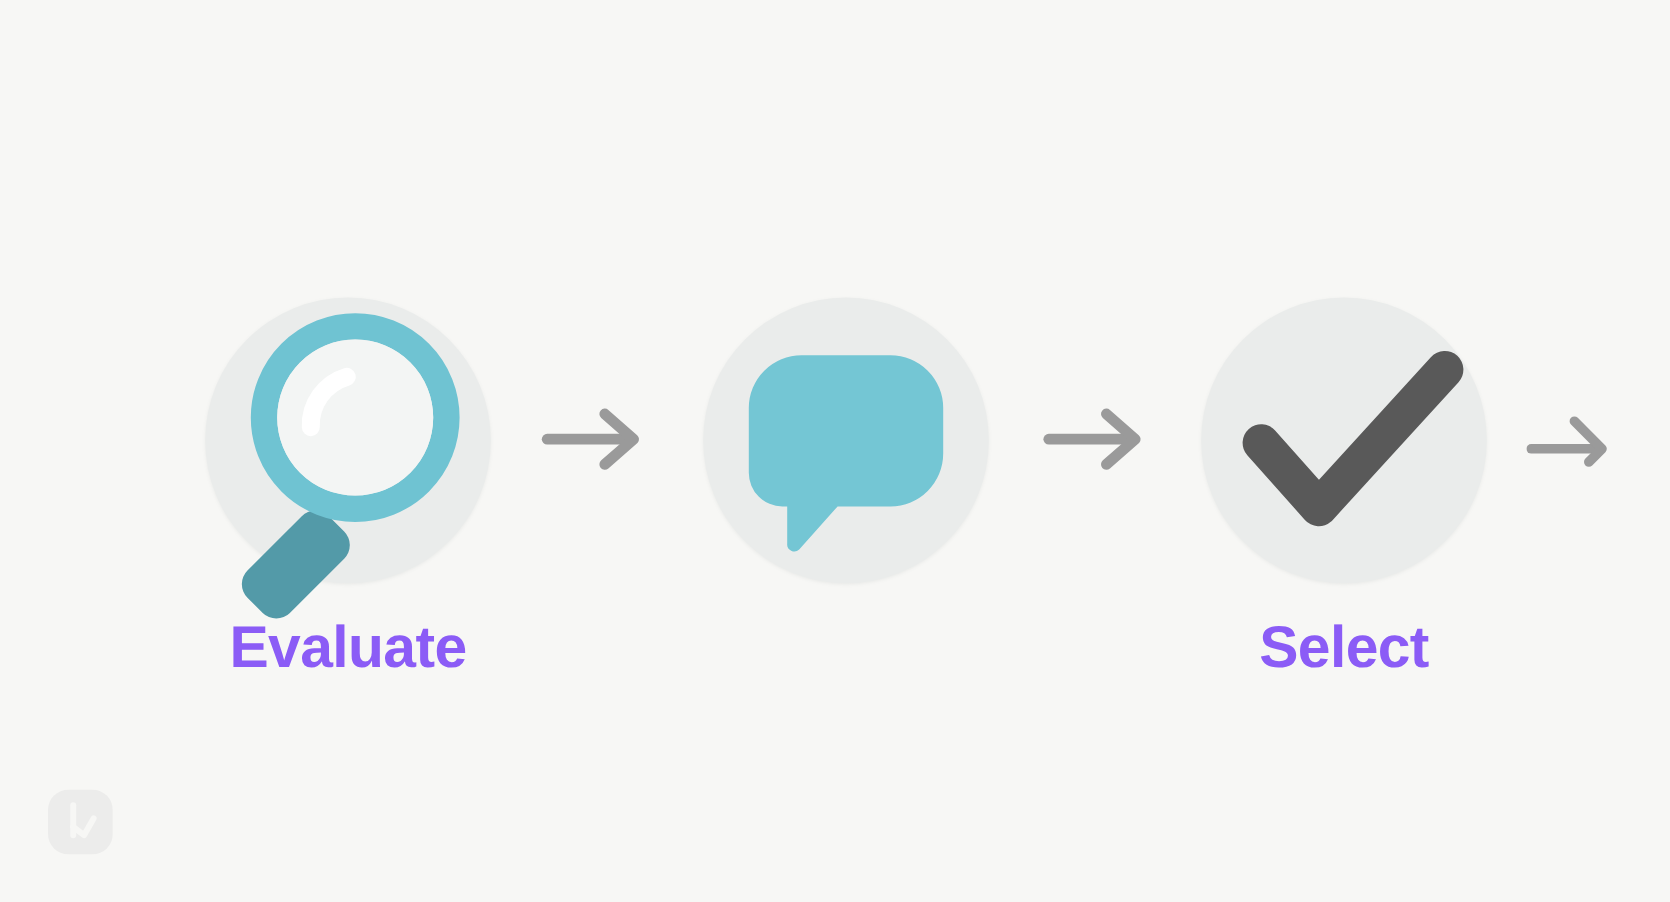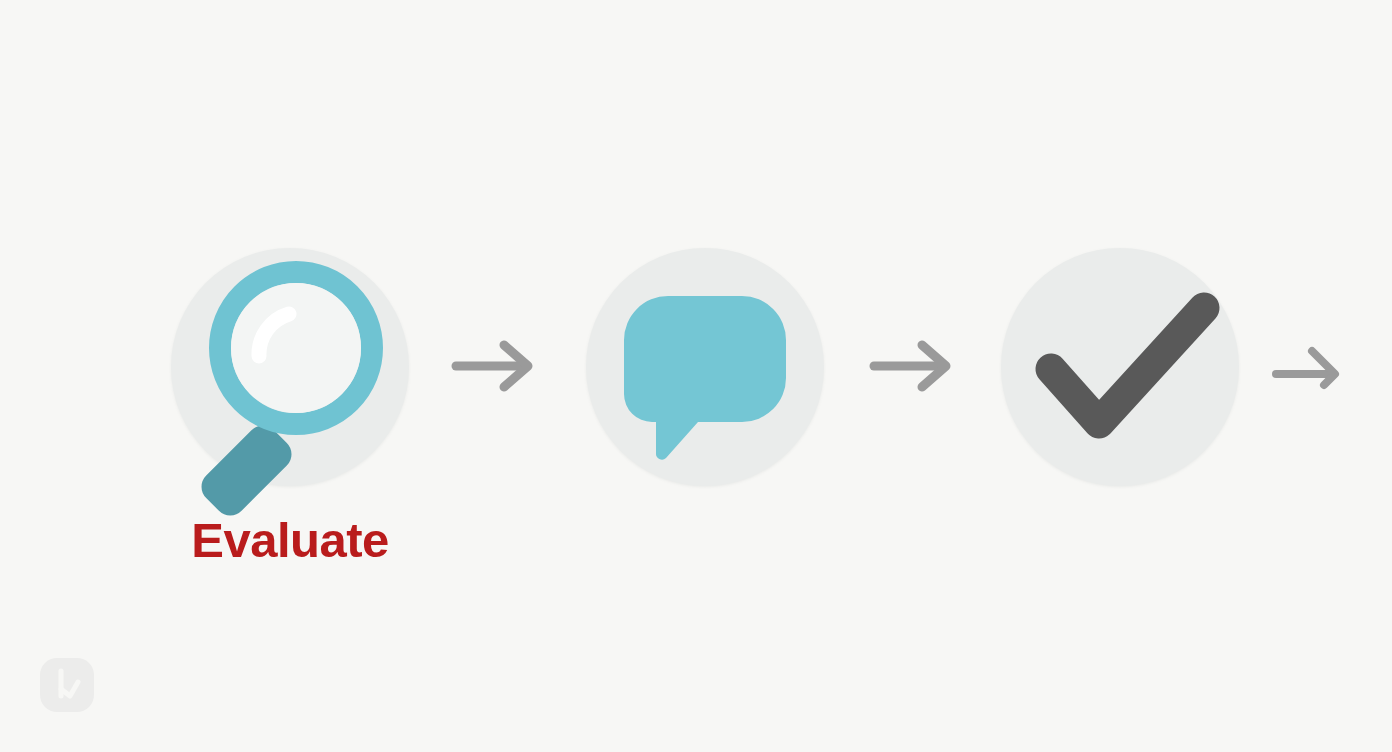--- a/index.html
+++ b/index.html
@@ -62,21 +62,21 @@
   }
 
   
   .step-label {
     position: absolute;
     top: 516px;
     width: 400px;
     text-align: center;
     font-size: 49px;
     font-weight: bold;
-    color: #b91c1c;
+    color: #8b5cf6;
     letter-spacing: -0.5px;
     line-height: 1;
     white-space: nowrap;
   }
   .label-1 { left: 90px; }
   .label-2 { left: 505px; }
   .label-3 { left: 920px; }
 
   
   .arrow {
@@ -175,20 +175,21 @@
   </div>
 
   <div class="arrow arrow-3">
     <svg width="86" height="56" viewBox="0 0 86 56" xmlns="http://www.w3.org/2000/svg">
       <path d="M 4 36 L 60 36" fill="none" stroke="#9a9a9a" stroke-width="8" stroke-linecap="round"></path>
       <path d="M 40 13 L 63 36 L 52 47" fill="none" stroke="#9a9a9a" stroke-width="8" stroke-linecap="round" stroke-linejoin="round"></path>
     </svg>
   </div>
 
   <div class="step-label label-1">Evaluate</div>
+  <div class="step-label label-3">Select</div>
 
   <div class="watermark">
     <svg width="54" height="54" viewBox="0 0 54 54" xmlns="http://www.w3.org/2000/svg">
       <rect x="0" y="0" width="54" height="54" rx="17" fill="#ececeb"></rect>
       <path d="M 21 13 L 21 38" fill="none" stroke="#f7f7f5" stroke-width="5" stroke-linecap="round"></path>
       <path d="M 21 31 L 30 38 L 38 24" fill="none" stroke="#f7f7f5" stroke-width="5" stroke-linecap="round" stroke-linejoin="round"></path>
     </svg>
   </div>
 
 </div>

